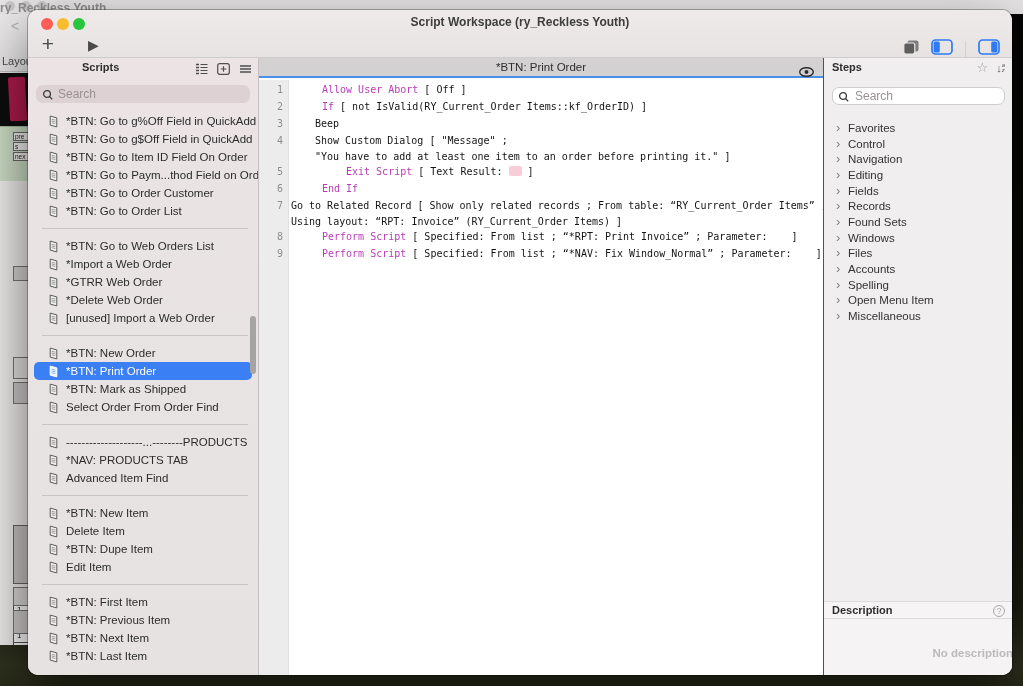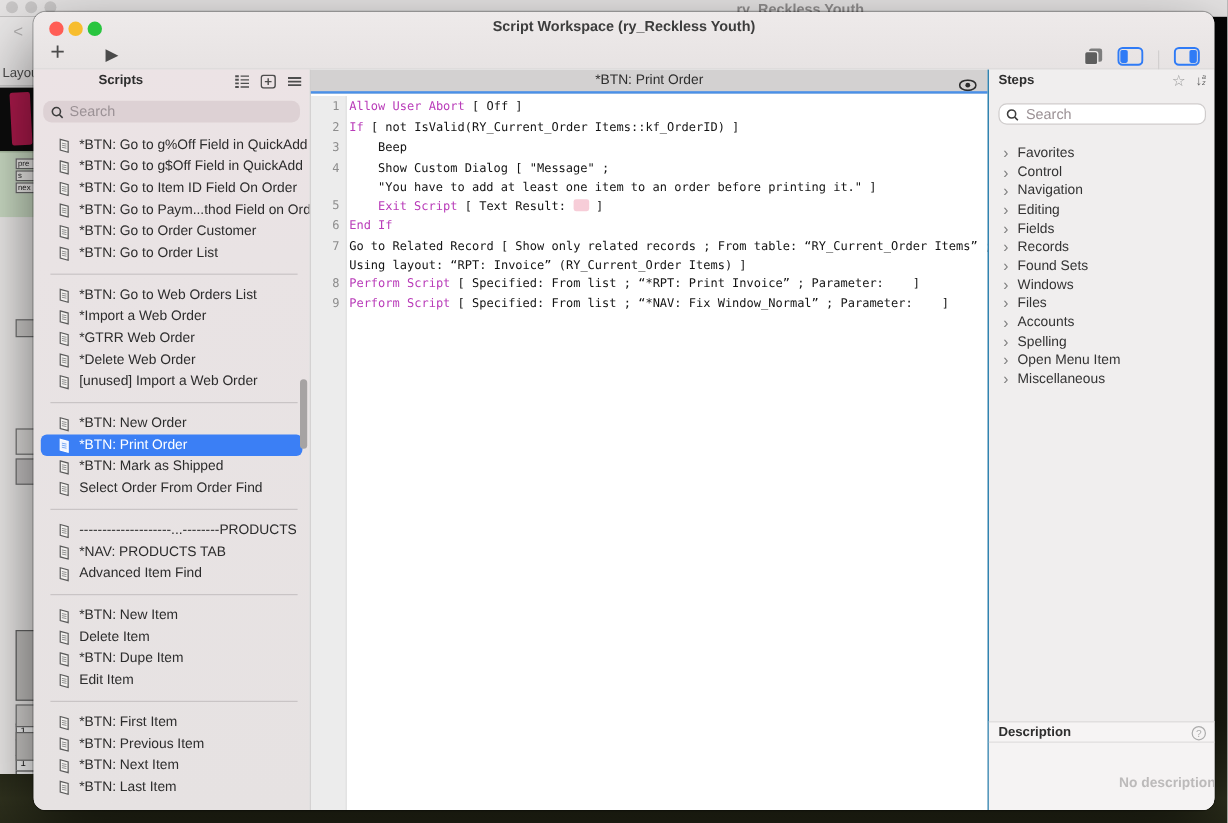--- a/index.html
+++ b/index.html
@@ -5,21 +5,21 @@
   * { margin:0; padding:0; box-sizing:border-box; }
   html,body { width:1023px; height:686px; }
   body { font-family:"Liberation Sans", sans-serif; overflow:hidden; }
 
   .screen { position:relative; width:1023px; height:686px;
     background:linear-gradient(180deg,#050505 0%,#090a06 60%,#1c1e12 88%,#31331f 97%,#2a2c1a 100%); }
 
   
   .bg-titlebar { position:absolute; left:0; top:0; width:1023px; height:14px;
     background:#e6e4e4; overflow:hidden; }
-  .bg-title { position:absolute; left:0; top:1px; width:720px; text-align:right;
+  .bg-title { position:absolute; left:0; top:1px; width:720px; text-align:left;
     font-size:12px; font-weight:bold; color:#8f8d8d; }
   .bg-light { position:absolute; border-radius:50%; background:#c9c7c7; width:10px; height:10px; top:1px; }
   .bg-strip { position:absolute; left:0; top:14px; width:30px; height:631px; background:#eae8e8; overflow:hidden; }
   .bg-back-chevron { position:absolute; left:11px; top:4px; font-size:14px; color:#b2b0b0; }
   .bg-toolbar-band { position:absolute; left:0; top:38px; width:30px; height:20px;
     border-bottom:1px solid #c4c2c2; font-size:11px; color:#4c4c4c; padding:3px 0 0 2px; overflow:hidden; white-space:nowrap; }
   .bg-black-panel { position:absolute; left:0; top:59px; width:30px; height:53px; background:#0d0d0d; }
   .bg-crimson { position:absolute; left:9px; top:4px; width:17px; height:44px; background:#b01a4d; transform:rotate(-3deg); border-radius:2px; }
   .bg-green-panel { position:absolute; left:0; top:112px; width:30px; height:55px; background:#cfe0c8; border-top:1px solid #a9bb9e; }
   .mbtn { margin:1px 0 0 13px; width:17px; height:9px; background:#f4f2f0; border:1px solid #6b6b6b;
@@ -83,21 +83,21 @@
   .tab-bar { position:absolute; left:0; top:0; width:564px; height:20px; background:#d3d1d1;
     border-bottom:2px solid #4a90e8; }
   .tab-label { position:absolute; left:0; top:3px; width:564px; text-align:center; font-size:11.5px; color:#2e2e2e; }
   .eye { position:absolute; right:9px; top:5px; }
   .gutter { position:absolute; left:0; top:22px; width:30px; height:595px; background:#ececec; border-right:1px solid #e0e0e0; }
   .code-lines { position:absolute; left:0; top:23px; width:564px; font-family:"DejaVu Sans Mono", monospace; }
   .crow { display:flex; height:17px; align-items:center; }
   .crow.cont { height:14px; }
   .ln { flex:none; width:24px; text-align:right; font-size:10px; color:#8d8d8d; }
   .ct { white-space:pre; font-size:10px; color:#141414; }
-  .kw { color:#b93cb9; }
+  .kw { color:#b93cb9;margin-left:31px; }
   .ph { display:inline-block; width:13px; height:10px; background:#f7cdd8; border-radius:2px; vertical-align:-1px; }
 
   
   .st-header { position:absolute; left:0; top:0; width:189px; height:20px; }
   .st-header .hlabel { position:absolute; left:8px; top:3px; font-size:11px; font-weight:bold; color:#2e2e2e; }
   .st-hicons { position:absolute; right:8px; top:2px; display:flex; gap:8px; align-items:center; }
   .star { font-size:13px; color:#9c9c9c; }
   .sorticon { display:flex; align-items:center; color:#5f5f5f; }
   .sorticon .arrow { font-size:11px; }
   .sorticon .az { display:flex; flex-direction:column; font-size:6px; line-height:5px; font-style:normal; color:#5f5f5f; }

